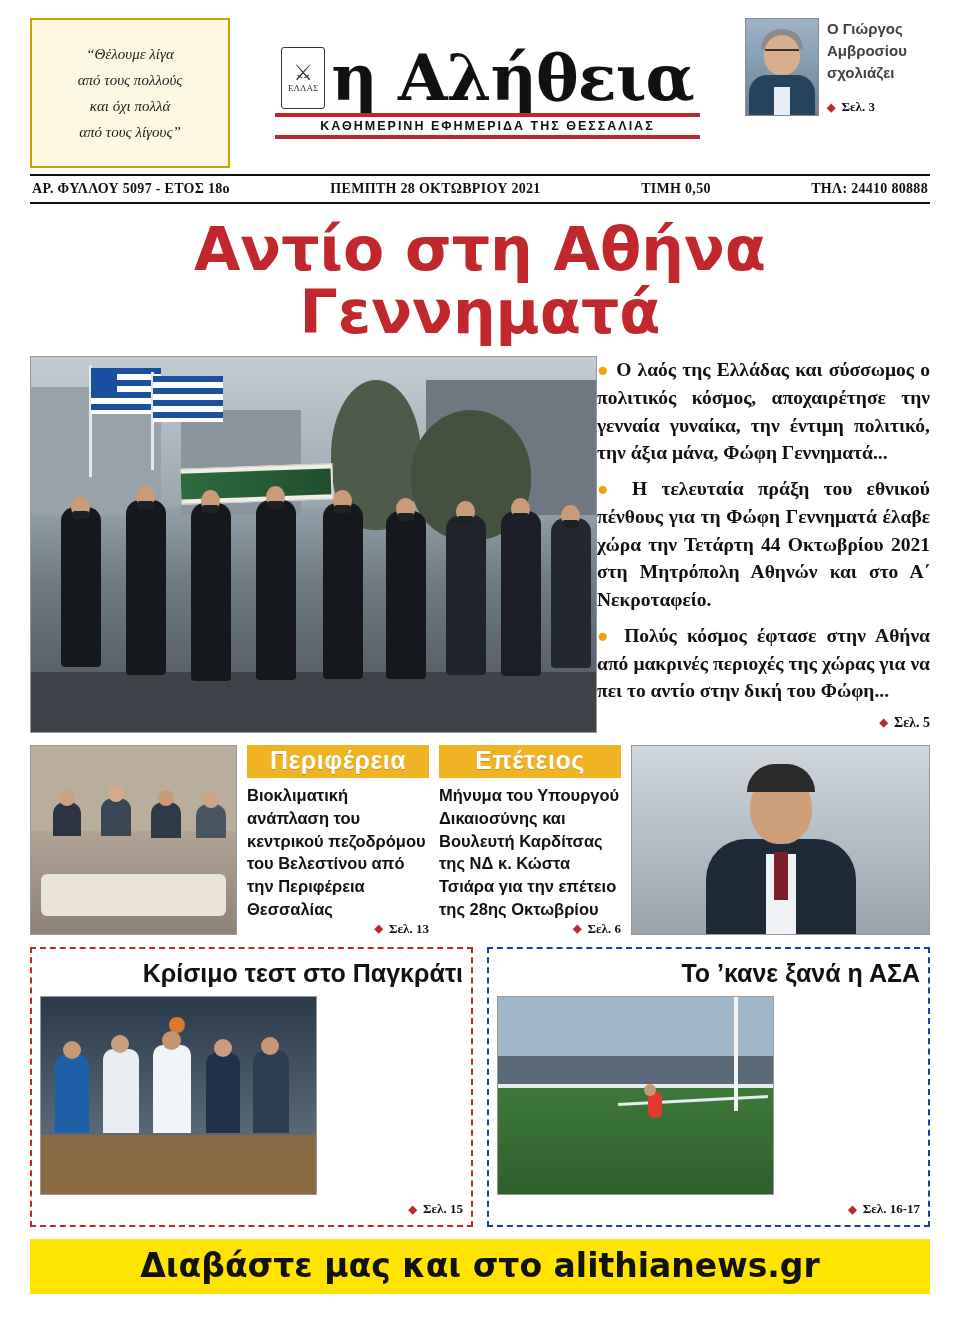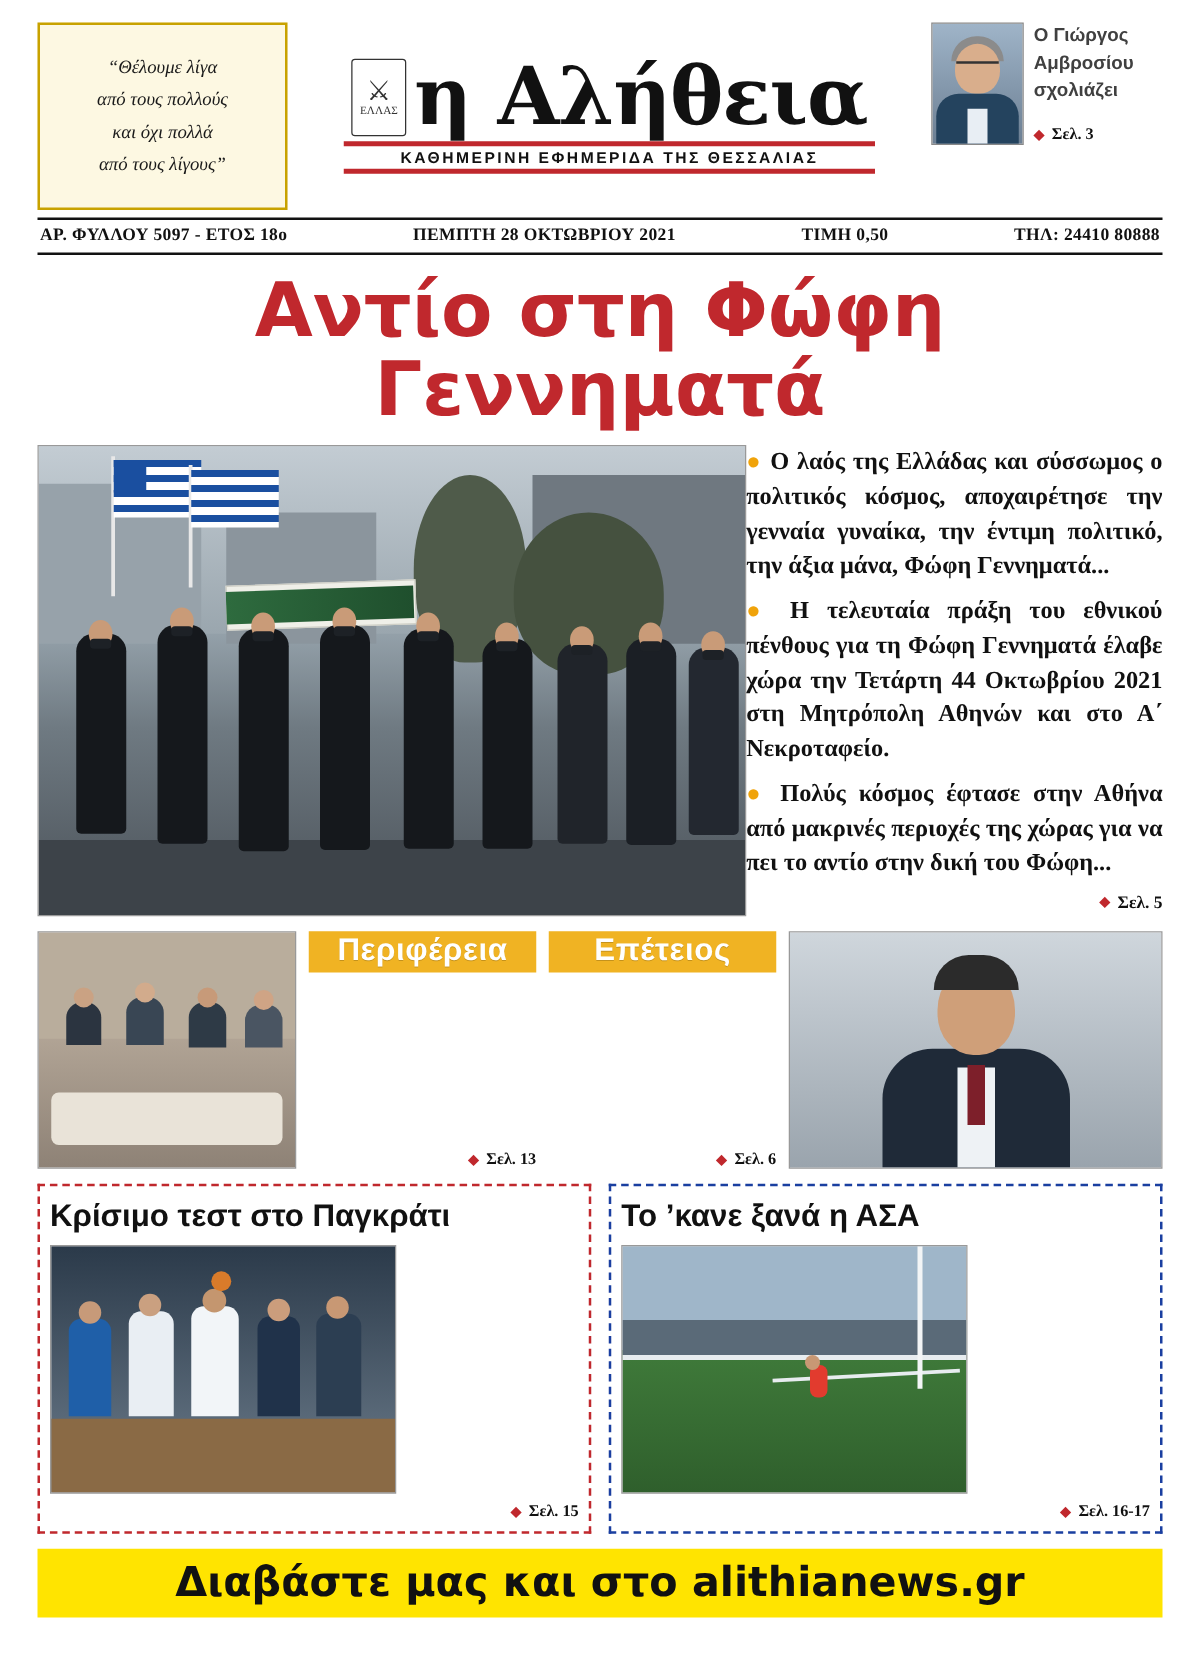--- a/index.html
+++ b/index.html
@@ -127,21 +127,21 @@
   .mid-photo2{
     flex:1;border:1px solid #999;position:relative;overflow:hidden;
     background:linear-gradient(#dfe3e6,#aab2b8);
   }
 
   
   .sportsrow{display:flex;gap:14px;margin-top:12px;height:280px;}
   .sbox{flex:1;border:2px dashed #c0282d;padding:8px;box-sizing:border-box;display:flex;flex-direction:column;}
   .sbox.blue{border-color:#1a3fa0;}
   .sbox h3{
-    margin:2px 0 8px 0;text-align:left;font-family:"Liberation Sans", sans-serif;
+    margin:2px 0 8px 0;text-align:right;font-family:"Liberation Sans", sans-serif;
     font-weight:700;font-size:25px;color:#111;
   }
   .sbox-inner{display:flex;gap:10px;flex:1;}
   .s-photo{width:275px;border:1px solid #999;position:relative;overflow:hidden;}
   .s-photo.basket{background:linear-gradient(#2b3a4a,#6d7d8c);}
   .s-photo.pitch{background:linear-gradient(#9fb6c9 0 42%, #3f7a3a 42%, #2f5f2c 100%);}
   .s-text{flex:1;font-family:"Liberation Sans", sans-serif;font-weight:700;font-size:16px;line-height:1.4;}
   .s-pg{display:flex;align-items:center;justify-content:flex-end;gap:6px;font-family:"Liberation Serif",serif;font-weight:700;font-size:13px;margin-top:6px;}
 
   
@@ -198,21 +198,21 @@
     </div>
   </div>
 
   <div class="infobar">
     <span>ΑΡ. ΦΥΛΛΟΥ 5097 - ΕΤΟΣ 18ο</span>
     <span>ΠΕΜΠΤΗ  28 ΟΚΤΩΒΡΙΟΥ  2021</span>
     <span>ΤΙΜΗ 0,50</span>
     <span>ΤΗΛ: 24410 80888</span>
   </div>
 
-  <div class="headline">Αντίο στη Φώφη Γεννηματά</div>
+  <div class="headline">Αντίο στη Αθήνα Γεννηματά</div>
 
   <div class="lead">
     <div class="lead-photo" aria-label="funeral procession">
       <div class="sky"></div>
       <div class="bldg" style="left:0;top:8%;width:130px;height:34%;background:#97a2aa;"></div>
       <div class="bldg" style="left:150px;top:14%;width:120px;height:28%;background:#8b959d;"></div>
       <div class="bldg" style="right:0;top:6%;width:170px;height:36%;background:#6f7880;"></div>
       <div class="tree" style="left:300px;top:6%;width:90px;height:150px;"></div>
       <div class="tree" style="left:380px;top:14%;width:120px;height:130px;background:#45513f;"></div>
       <div class="flagpole" style="left:58px;top:2%;height:30%;"></div>
@@ -282,28 +282,30 @@
       <div style="position:absolute;left:70px;top:52px;width:30px;height:38px;background:#394654;border-radius:12px 12px 0 0;"></div>
       <div style="position:absolute;left:77px;top:40px;width:16px;height:16px;border-radius:50%;background:#d2ab8c;"></div>
       <div style="position:absolute;left:120px;top:56px;width:30px;height:36px;background:#2e3a46;border-radius:12px 12px 0 0;"></div>
       <div style="position:absolute;left:127px;top:44px;width:16px;height:16px;border-radius:50%;background:#c79a79;"></div>
       <div style="position:absolute;left:165px;top:58px;width:30px;height:34px;background:#4a5562;border-radius:12px 12px 0 0;"></div>
       <div style="position:absolute;left:172px;top:46px;width:16px;height:16px;border-radius:50%;background:#cfa485;"></div>
     </div>
 
     <div class="mid-col">
       <div class="mid-label">Περιφέρεια</div>
+      <div class="mid-body">Βιοκλιματική ανάπλαση του κεντρικού πεζοδρόμου του Βελεστίνου από την Περιφέρεια Θεσσαλίας</div>
       <div class="mid-pg">
         <span class="diamond">◆</span>
         <span>Σελ. 13</span>
       </div>
     </div>
 
     <div class="mid-col">
       <div class="mid-label">Επέτειος</div>
+      <div class="mid-body">Μήνυμα του Υπουργού Δικαιοσύνης και Βουλευτή Καρδίτσας της ΝΔ κ. Κώστα Τσιάρα για την επέτειο της 28ης Οκτωβρίου</div>
       <div class="mid-pg">
         <span class="diamond">◆</span>
         <span>Σελ. 6</span>
       </div>
     </div>
 
     <div class="mid-photo2">
       <div style="position:absolute;left:0;top:0;width:100%;height:100%;background:linear-gradient(#cfd6dc,#9aa4ad);"></div>
       <div style="position:absolute;left:50%;bottom:0;transform:translateX(-50%);width:150px;height:95px;background:#1f2a38;border-radius:40px 40px 0 0;"></div>
       <div style="position:absolute;left:50%;bottom:0;transform:translateX(-50%);width:30px;height:80px;background:#eef2f5;"></div>

